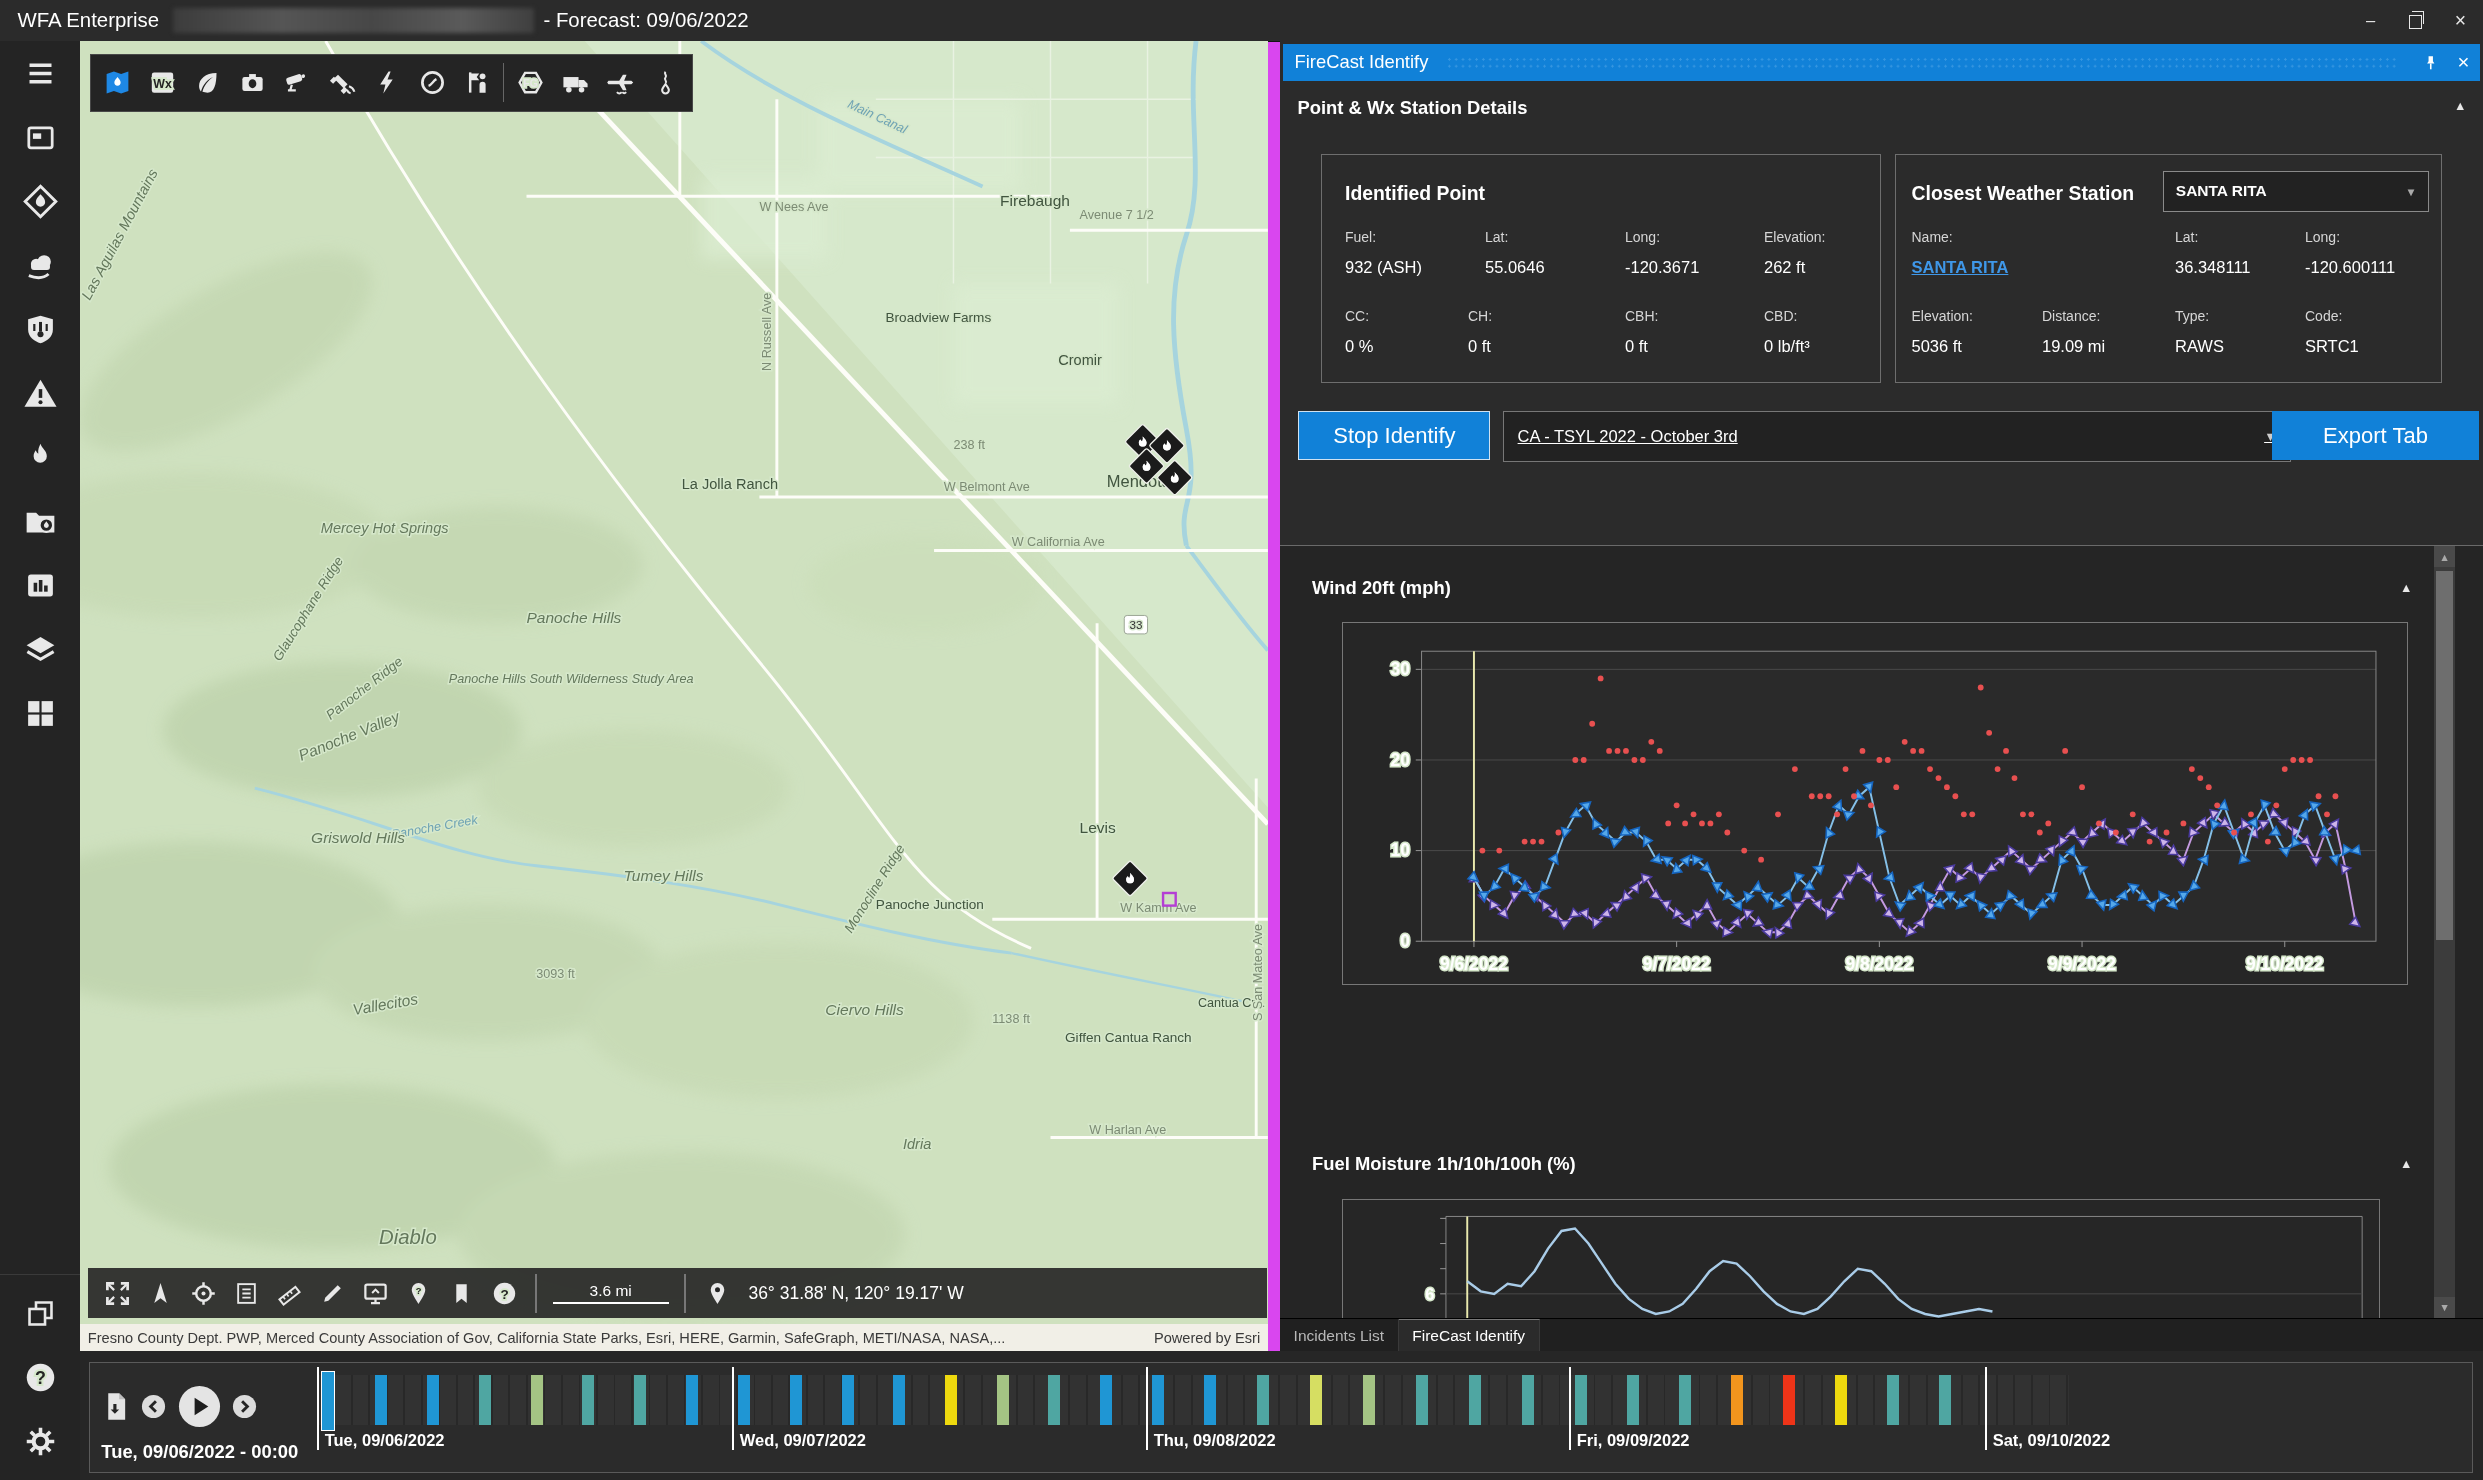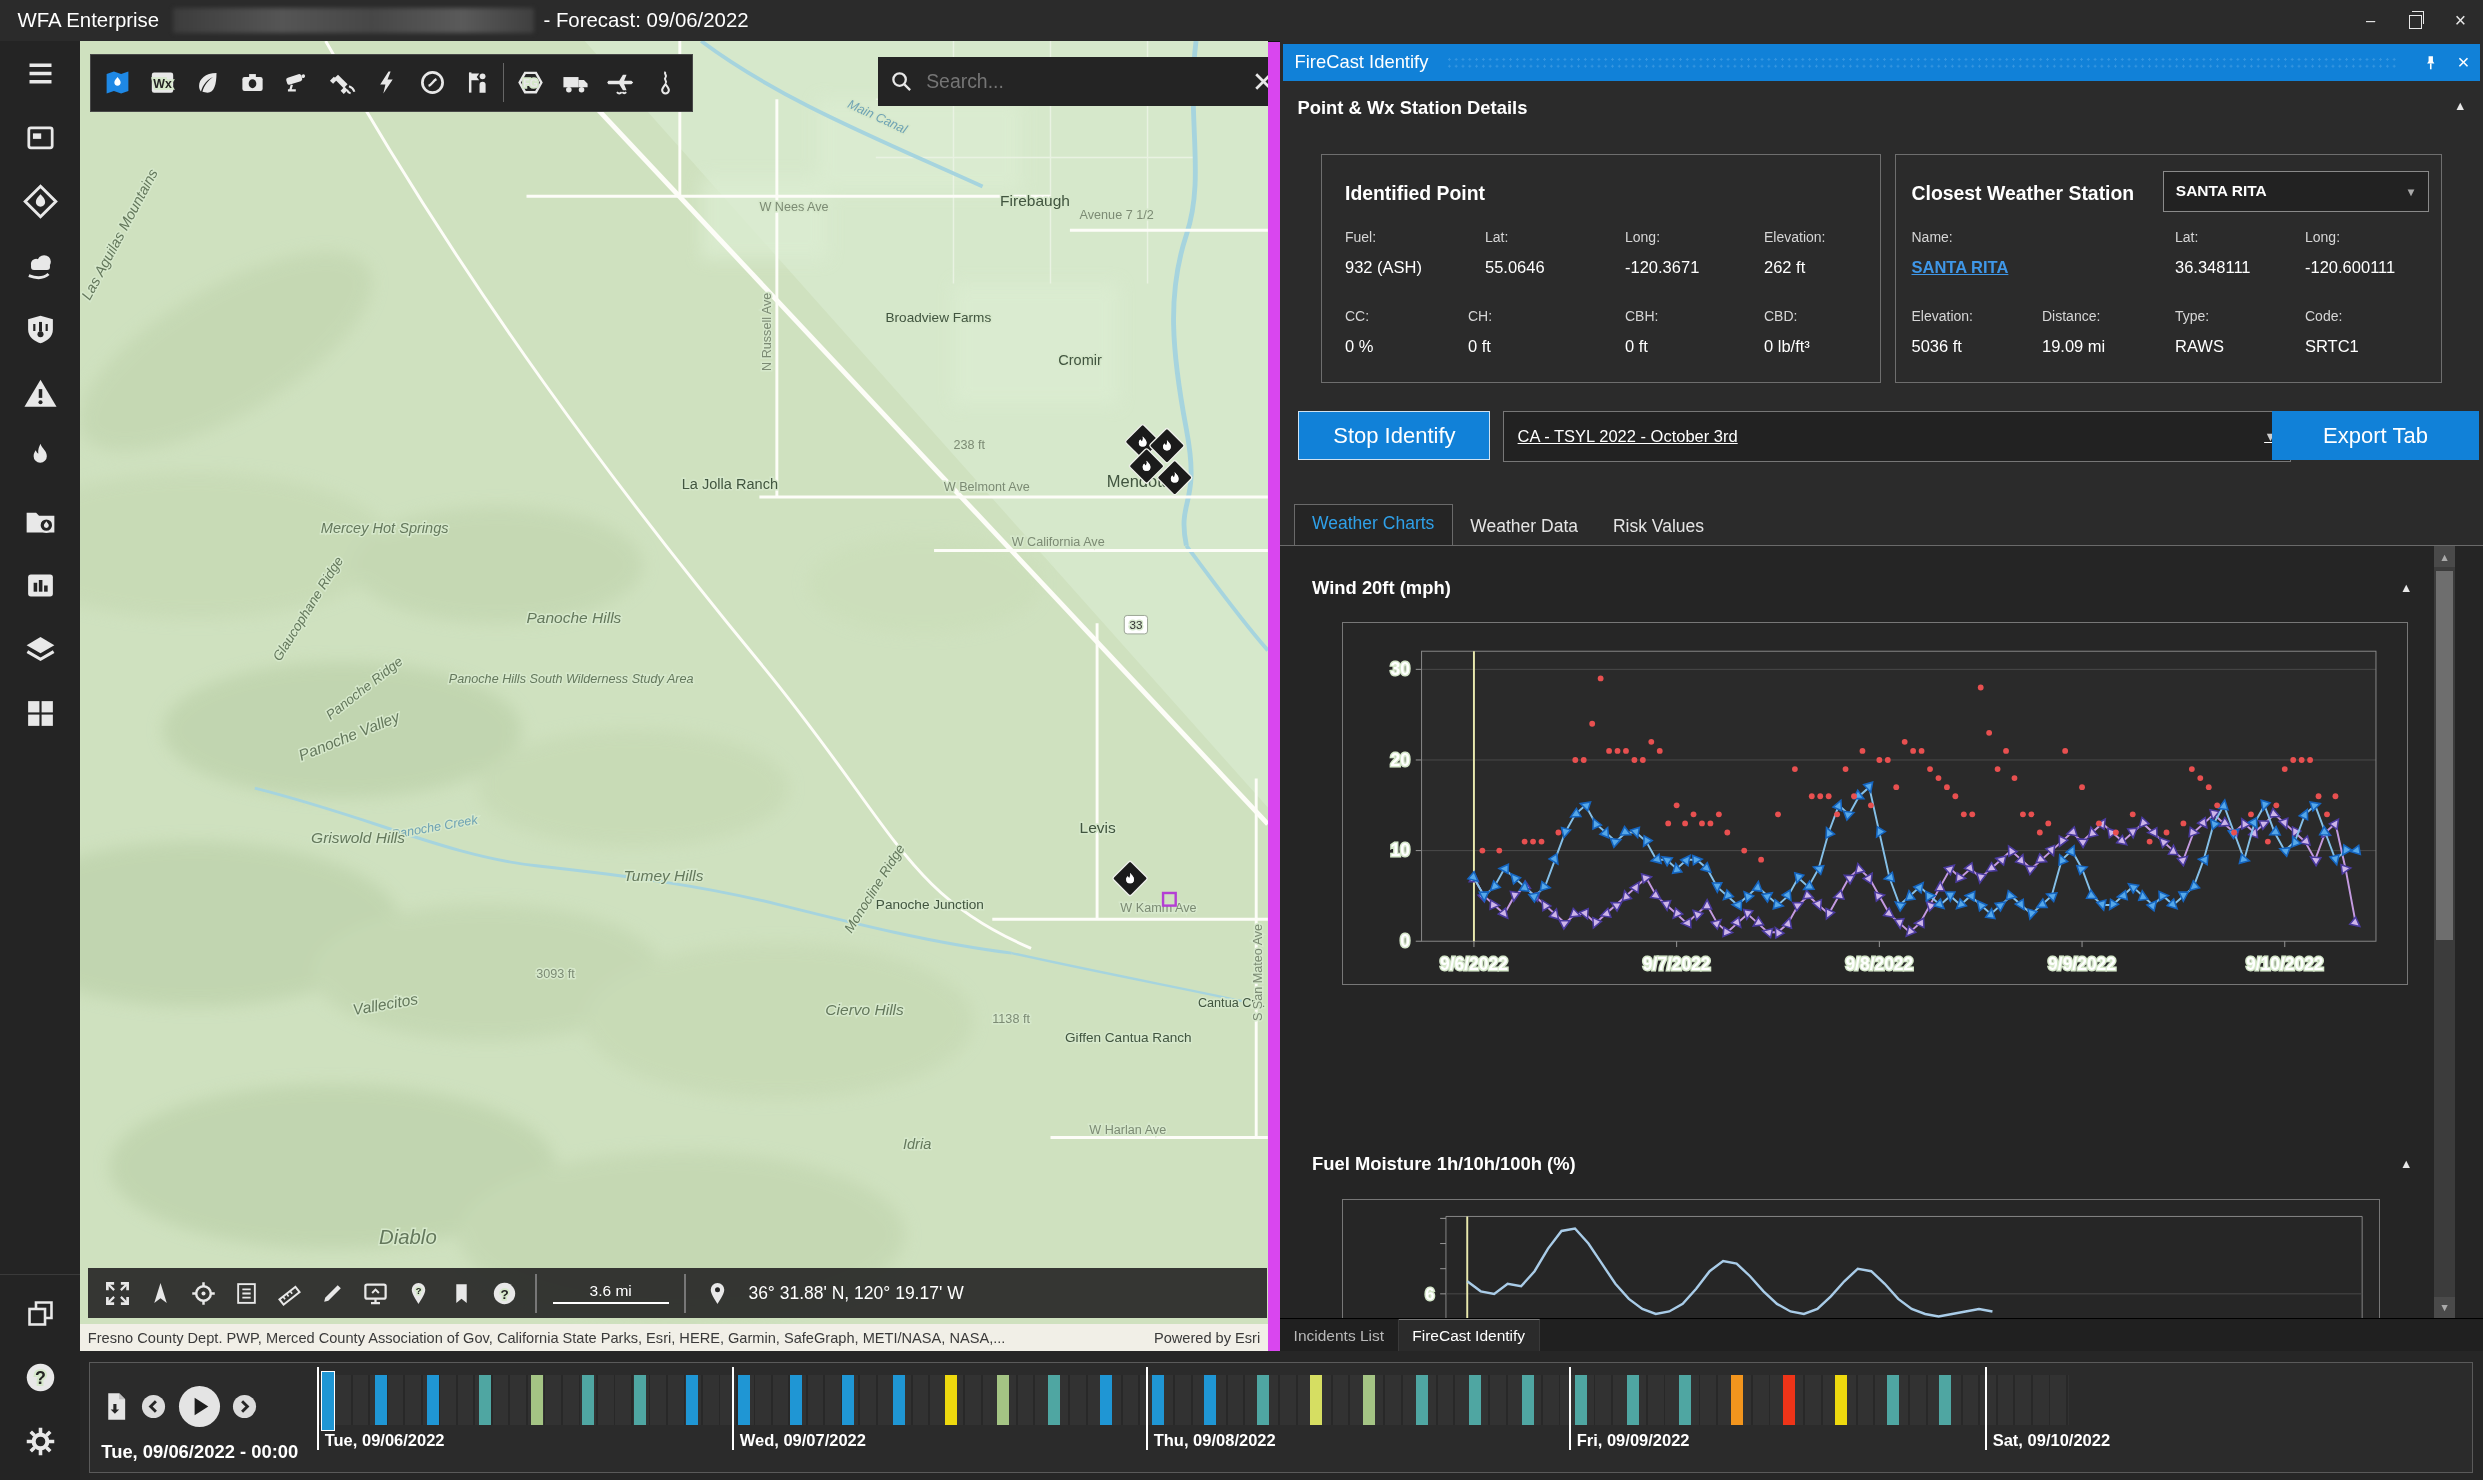--- a/index.html
+++ b/index.html
@@ -390,30 +390,20 @@
           </svg>
         </div>
       <div class="mt-btn">
           <svg width="27" height="27" viewBox="0 0 24 24">
             <path d="M12 2.5c-2 2 2 3 0 5s2 3 0 5" stroke="#e8e8e8" stroke-width="1.8" fill="none"></path>
             <path d="M12 13.5c2 2.6 3 3.7 3 5.2a3 3 0 0 1-6 0c0-1.5 1-2.6 3-5.2Z" fill="none" stroke="#e8e8e8" stroke-width="1.8"></path>
           </svg>
         </div>
     </div>
 
-    <div class="map-search">
-      <svg width="23" height="23" viewBox="0 0 24 24">
-          <circle cx="10" cy="10" r="6.5" stroke="#e8e8e8" stroke-width="2.4" fill="none"></circle>
-          <path d="M15 15l6 6" stroke="#e8e8e8" stroke-width="2.4"></path>
-        </svg>
-      <input type="text" placeholder="Search..." style="">
-      <svg width="25" height="25" viewBox="0 0 24 24">
-          <path d="M5 5l14 14M19 5 5 19" stroke="#e8e8e8" stroke-width="2.6"></path>
-        </svg>
-    </div>
 
     <div class="map-bottombar">
       <div class="mb-btn">
           <svg width="27" height="27" viewBox="0 0 24 24">
             <path d="M3 9V3h6M15 3h6v6M21 15v6h-6M9 21H3v-6" stroke="#e8e8e8" stroke-width="2.4" fill="none"></path>
             <path d="M4 4l5 5M20 4l-5 5M20 20l-5-5M4 20l5-5" stroke="#e8e8e8" stroke-width="2" fill="none"></path>
           </svg>
         </div>
       <div class="mb-btn">
           <svg width="25" height="25" viewBox="0 0 24 24">
@@ -576,25 +566,20 @@
         </div>
     </div>
 
     <div class="btn-blue abs" style="left:18.4px;top:370px;width:192px;height:49px;border:1.9px solid #cfe2f2;box-sizing:border-box;">Stop Identify</div>
     <div class="dd abs" style="left:223px;top:370px;width:759px;height:49px;padding:0 13.6px;font-size:16.5px;border-color:#777;text-decoration:underline;">
       <span>CA - TSYL 2022 - October 3rd</span>
       <span style="margin-left:auto;color:#ccc;font-size:12.6px;">▼</span>
     </div>
     <div class="btn-blue abs" style="left:992px;top:370px;width:207px;height:49px;">Export Tab</div>
 
-    <div class="tabs">
-      <div class="tab active">Weather Charts</div>
-      <div class="tab">Weather Data</div>
-      <div class="tab">Risk Values</div>
-    </div>
     <div class="tabs-line"></div>
 
     <div class="charts">
       <div class="chart-sec-title" style="left:32px;top:31px;">Wind 20ft (mph)</div>
       <div class="abs collapse" style="left:1120px;top:35px;">▲</div>
       <div class="chart-box" style="left:62px;top:76px;width:1064px;height:361px;">
         <svg id="windChart" width="1064" height="361" viewBox="0 0 1097 372">
             <rect x="81" y="29" width="984" height="299" fill="#2a2a2a" stroke="none"></rect>
             <line x1="75" y1="328" x2="81" y2="328" stroke="#999"></line>
             <text x="69" y="334" text-anchor="end" font-size="18" font-weight="bold" fill="#fff" stroke="none">0</text>

